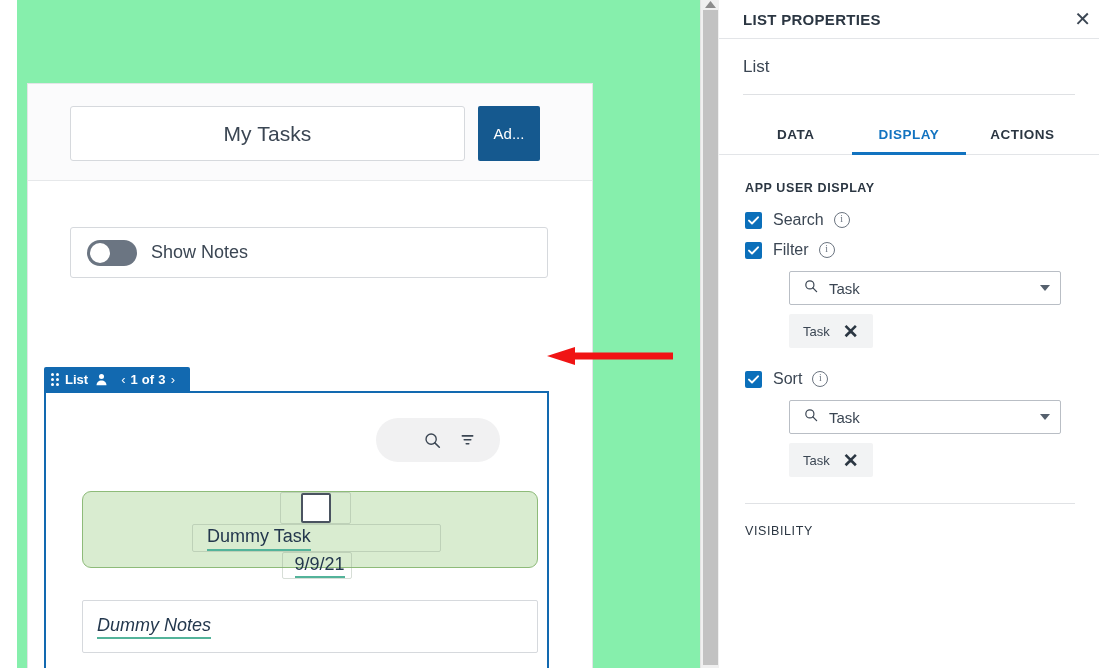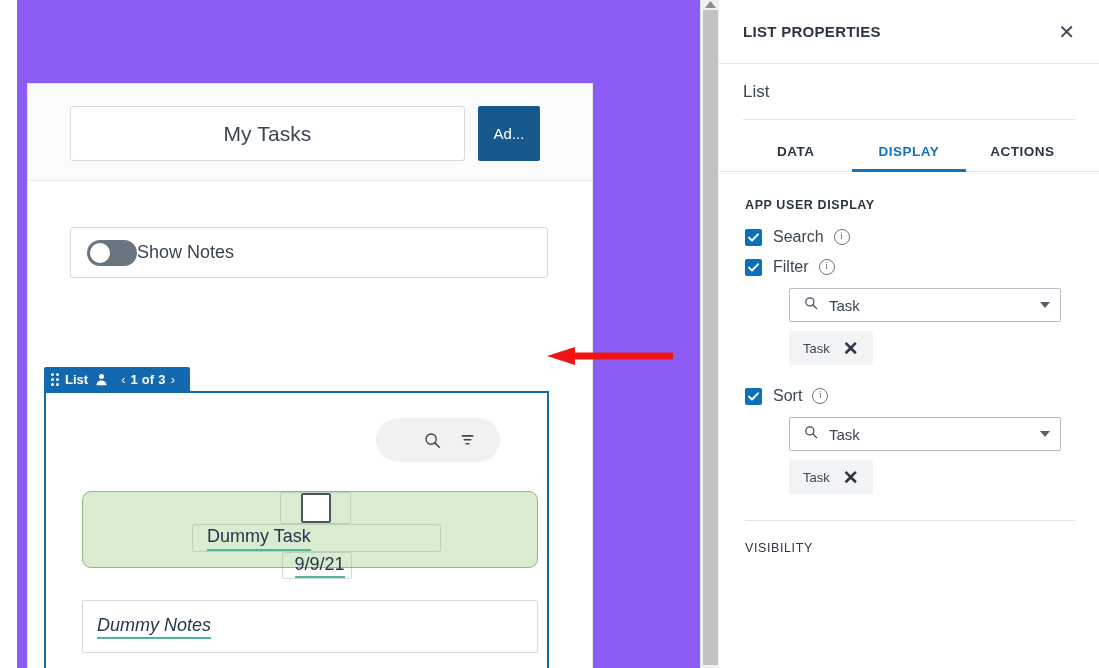--- a/index.html
+++ b/index.html
@@ -21,21 +21,21 @@
     background: #ffffff;
   }
 
   
   .canvas {
     position: absolute;
     left: 17px;
     top: 0;
     width: 683px;
     height: 668px;
-    background: #8b5cf6;
+    background: #86efac;
     overflow: hidden;
   }
   .app-card {
     position: absolute;
     left: 10px;
     top: 83px;
     width: 566px;
     height: 600px;
     background: #ffffff;
     border: 1px solid #e3e5e8;
@@ -112,20 +112,21 @@
   .toggle .knob {
     position: absolute;
     left: 3px;
     top: 3px;
     width: 20px;
     height: 20px;
     border-radius: 50%;
     background: #ffffff;
   }
   .show-notes-label {
+    margin-left: 14px;
     font-size: 18px;
     color: #3b4653;
   }
 
   
   .sel-badge {
     position: absolute;
     left: 16px;
     top: 283px;
     height: 25px;
@@ -284,24 +285,24 @@
     position: absolute;
     left: 719px;
     top: 0;
     width: 380px;
     height: 668px;
     background: #ffffff;
     box-sizing: border-box;
   }
   .panel-head {
     position: relative;
-    height: 64px;
-    display: flex;
-    align-items: center;
-    padding: 0 20px 0 24px;
+    height: 39px;
+    display: flex;
+    align-items: center;
+    padding: 0 4px 0 24px;
     border-bottom: 1px solid #e3e5e8;
     box-sizing: border-box;
   }
   .panel-title {
     font-size: 15px;
     font-weight: bold;
     color: #2b3642;
     letter-spacing: .3px;
     flex: 1;
   }
@@ -319,21 +320,21 @@
     align-items: center;
     border-bottom: 1px solid #dfe1e4;
     box-sizing: border-box;
   }
   .name-field .val {
     font-size: 17px;
     color: #3b4653;
   }
   .tabs {
     display: flex;
-    margin-top: 18px;
+    margin-top: 26px;
     padding: 0 20px;
     border-bottom: 1px solid #e3e5e8;
     box-sizing: border-box;
   }
   .tab {
     flex: 1;
     text-align: center;
     font-size: 13.5px;
     font-weight: bold;
     letter-spacing: .5px;

